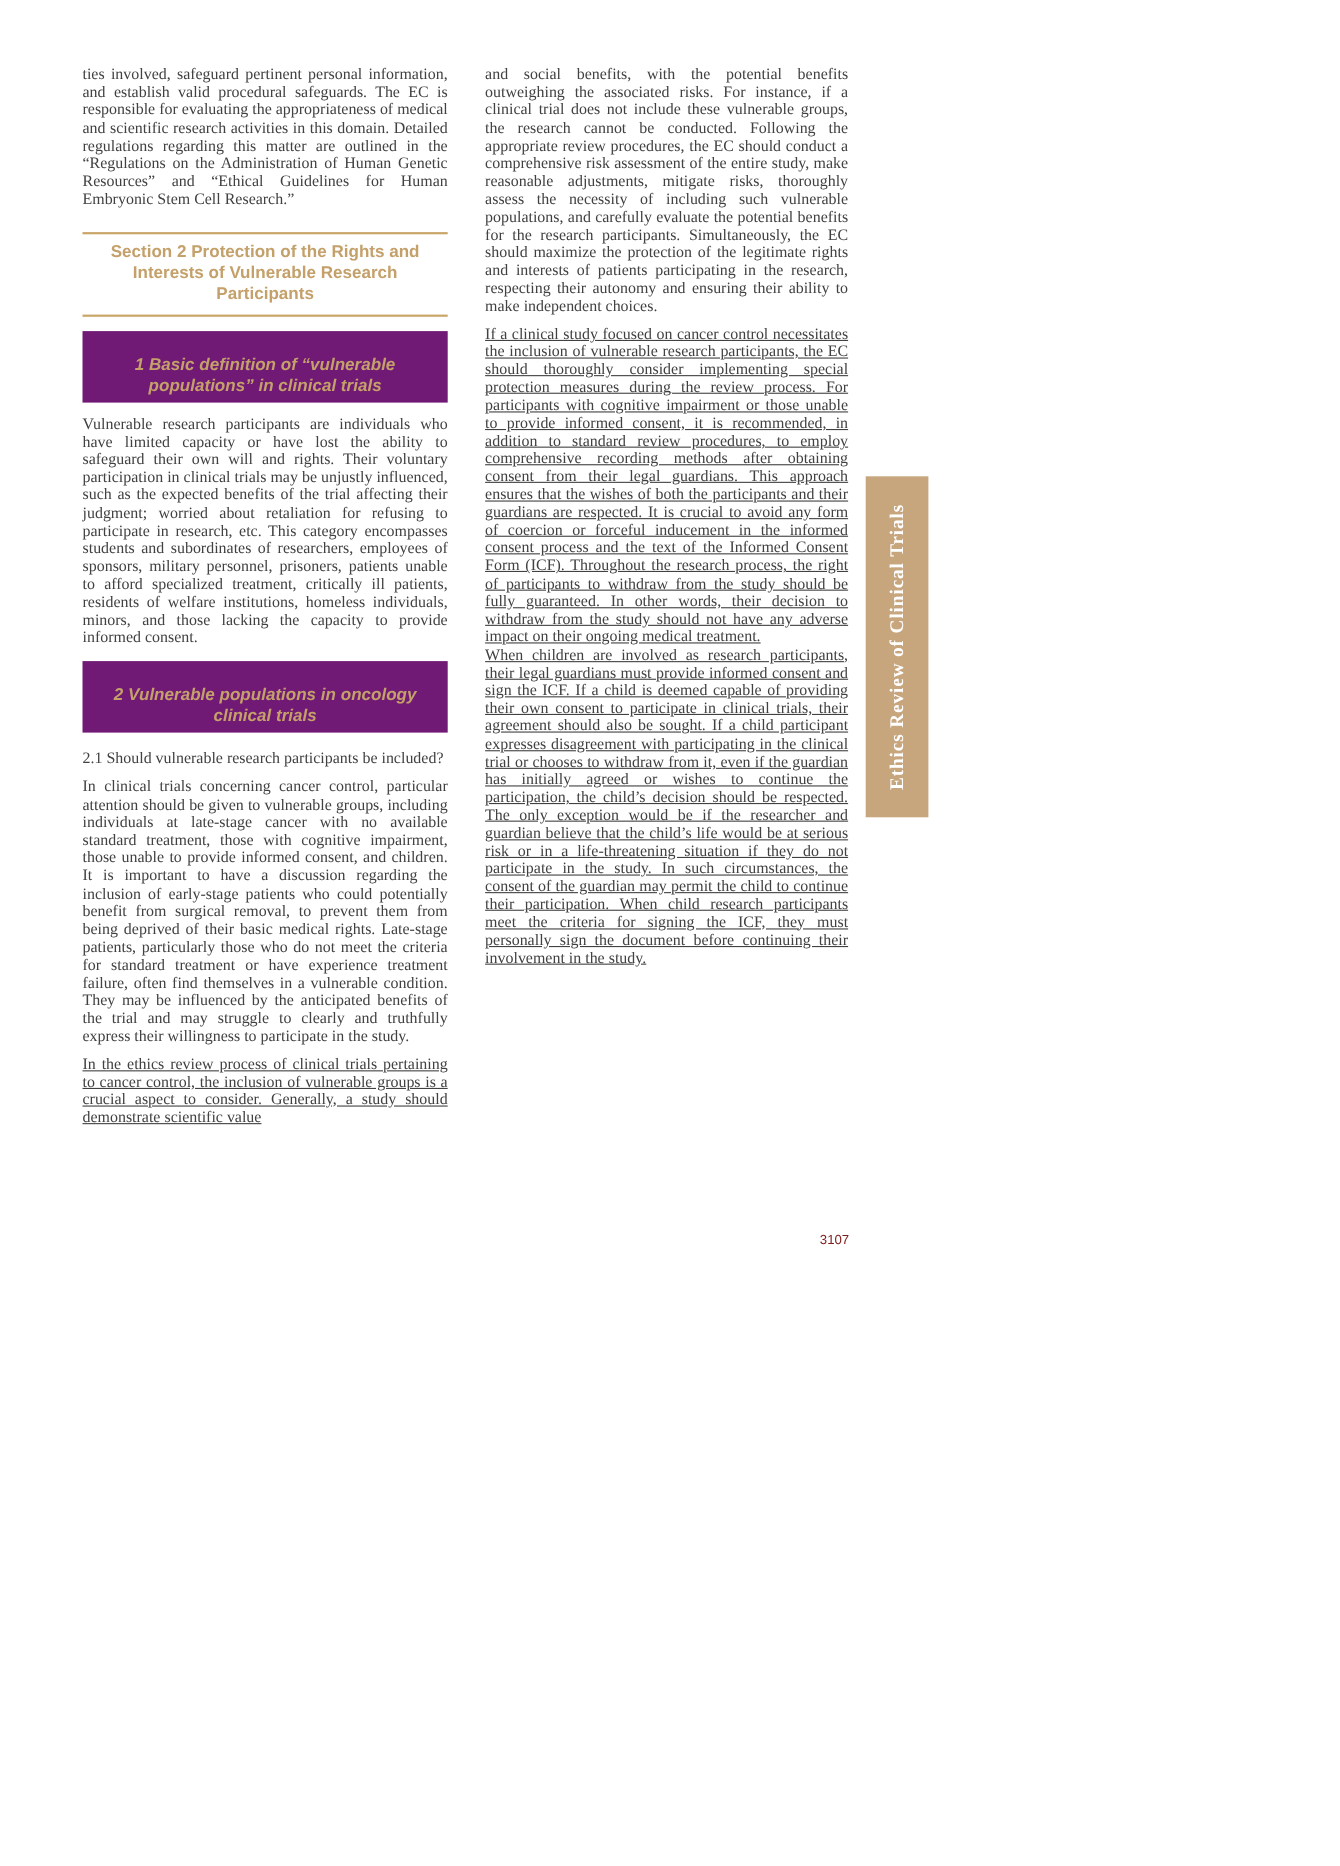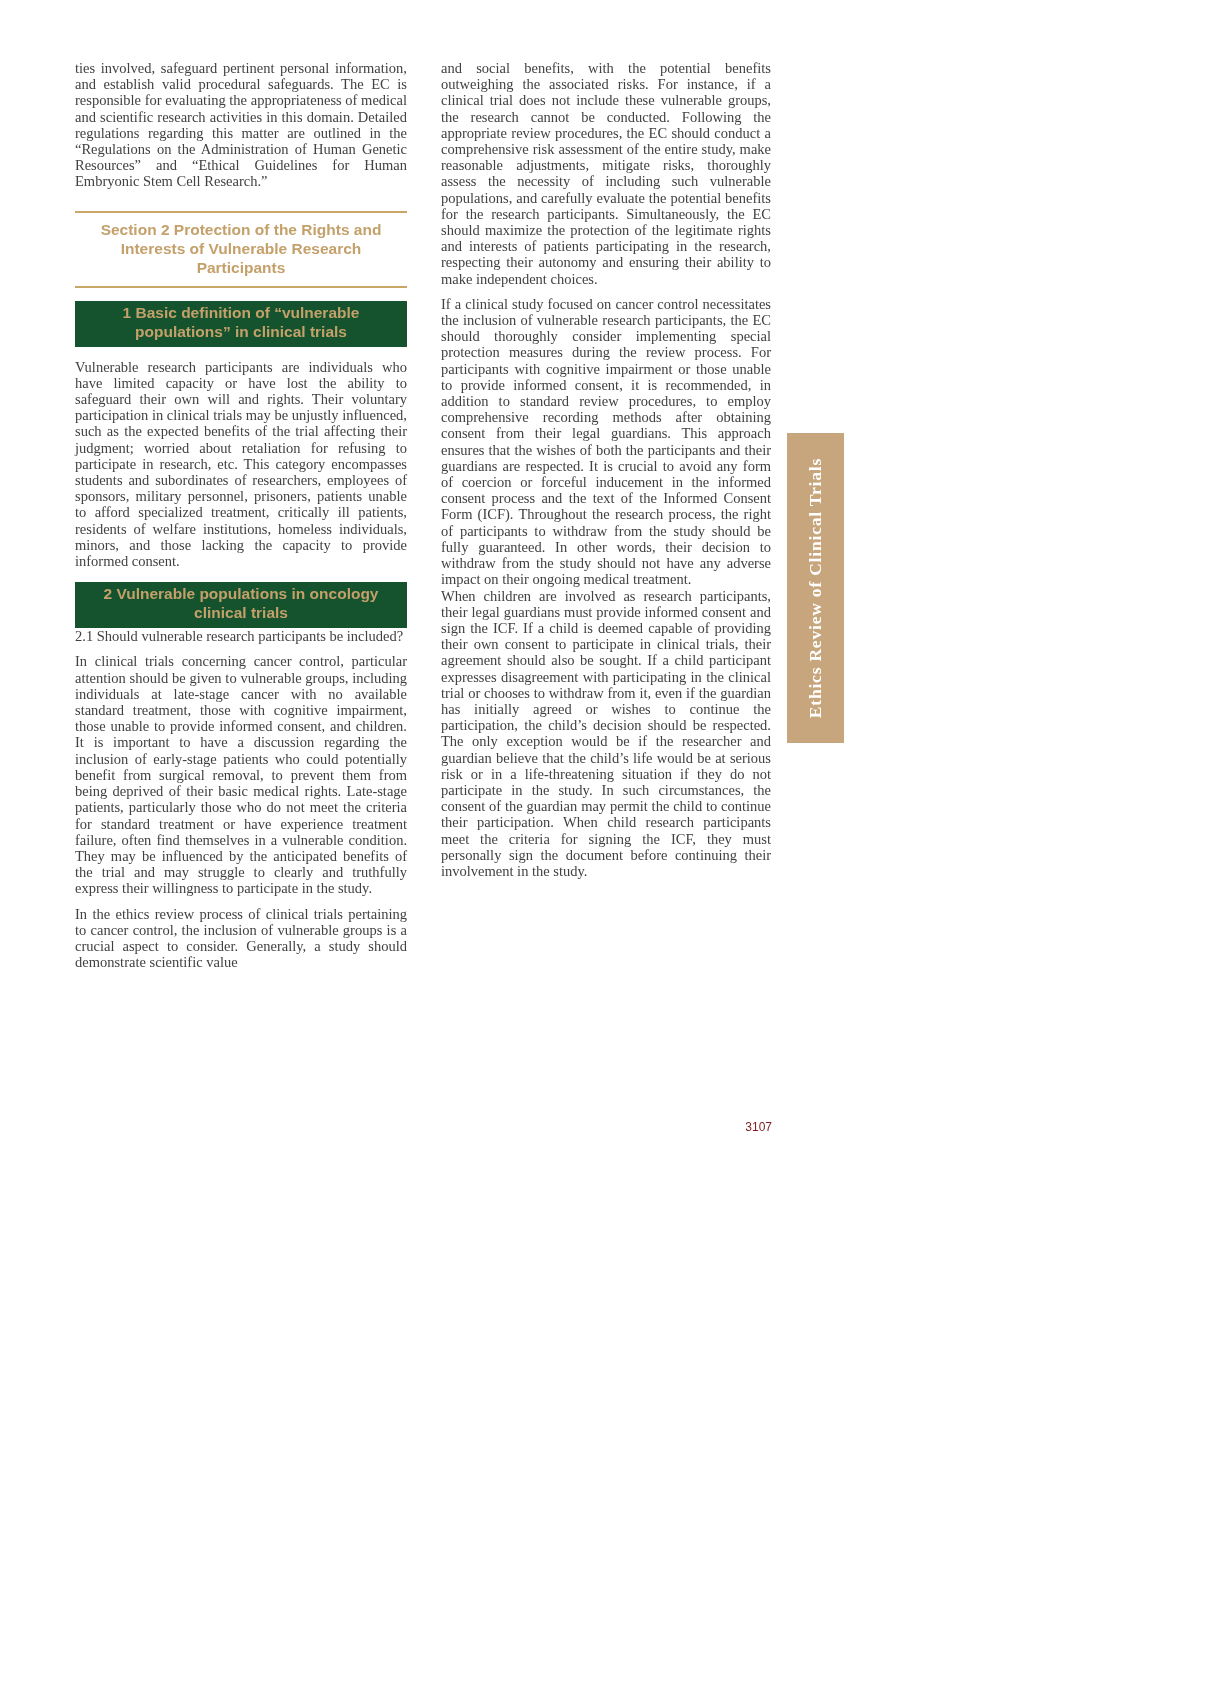--- a/index.html
+++ b/index.html
@@ -18,41 +18,42 @@
   .col-right { left: 441px; width: 330px; }
 
   .body-text {
     font-size: 14.5px;
     line-height: 16.2px;
     text-align: justify;
     text-justify: inter-word;
     hyphens: auto;
     margin: 0 0 0 0;
   }
-  .body-text + .body-text { margin-top: 9px; }
+  .body-text + .body-text { margin-top: 9px; text-decoration: underline; }
   .body-text.no-gap { margin-top: 0; }
 
   .section-heading-block {
     margin-top: 21px;
     border-top: 2px solid #C9A668;
     border-bottom: 2px solid #C9A668;
     padding: 7px 4px 9px 4px;
   }
   .heading-sans {
     font-family: "Liberation Sans", sans-serif;
     font-weight: bold;
     font-size: 15.5px;
     line-height: 19px;
     color: #C4A06A;
     text-align: center;
   }
   .sub-block {
     margin-top: 13px;
-    background: #14532d;
-    padding: 2px 2px 6px 2px;
+    background: #701a75;
+    padding: 21px 2px 6px 2px;
+    font-style: italic;
   }
   .sub-block.second { }
 
   .subhead {
     font-size: 14.5px;
     line-height: 16.2px;
     text-align: justify;
     margin: 11px 0 9px 0;
   }
 
@@ -99,21 +100,21 @@
     <div class="sub-block">
       <div class="heading-sans">1 Basic definition of “vulnerable populations” in clinical trials</div>
     </div>
 
     <p class="body-text" style="margin-top:12px;">Vulnerable research participants are individuals who have limited capacity or have lost the ability to safeguard their own will and rights. Their voluntary participation in clinical trials may be unjustly influenced, such as the expected benefits of the trial affecting their judgment; worried about retaliation for refusing to participate in research, etc. This category encompasses students and subordinates of researchers, employees of sponsors, military personnel, prisoners, patients unable to afford specialized treatment, critically ill patients, residents of welfare institutions, homeless individuals, minors, and those lacking the capacity to provide informed consent.</p>
 
     <div class="sub-block second">
       <div class="heading-sans">2 Vulnerable populations in oncology clinical trials</div>
     </div>
 
-    <p class="subhead" style="margin-top:0;">2.1 Should vulnerable research participants be included?</p>
+    <p class="subhead" style="margin-top:16px;">2.1 Should vulnerable research participants be included?</p>
 
     <p class="body-text">In clinical trials concerning cancer control, particular attention should be given to vulnerable groups, including individuals at late-stage cancer with no available standard treatment, those with cognitive impairment, those unable to provide informed consent, and children. It is important to have a discussion regarding the inclusion of early-stage patients who could potentially benefit from surgical removal, to prevent them from being deprived of their basic medical rights. Late-stage patients, particularly those who do not meet the criteria for standard treatment or have experience treatment failure, often find themselves in a vulnerable condition. They may be influenced by the anticipated benefits of the trial and may struggle to clearly and truthfully express their willingness to participate in the study.</p>
 
 
     <p class="body-text">In the ethics review process of clinical trials pertaining to cancer control, the inclusion of vulnerable groups is a crucial aspect to consider. Generally, a study should demonstrate scientific value</p>
   </div>
 
   <div class="col col-right">
     <p class="body-text">and social benefits, with the potential benefits outweighing the associated risks. For instance, if a clinical trial does not include these vulnerable groups, the research cannot be conducted. Following the appropriate review procedures, the EC should conduct a comprehensive risk assessment of the entire study, make reasonable adjustments, mitigate risks, thoroughly assess the necessity of including such vulnerable populations, and carefully evaluate the potential benefits for the research participants. Simultaneously, the EC should maximize the protection of the legitimate rights and interests of patients participating in the research, respecting their autonomy and ensuring their ability to make independent choices.</p>
 

